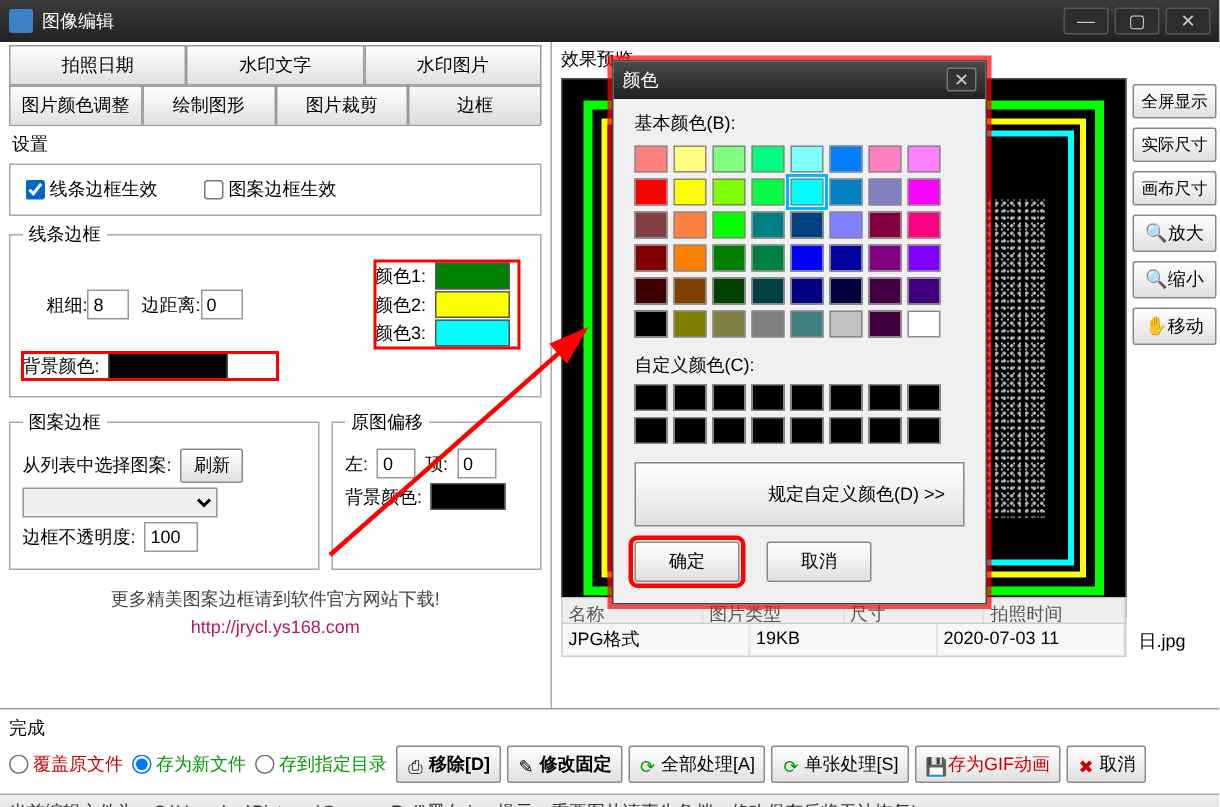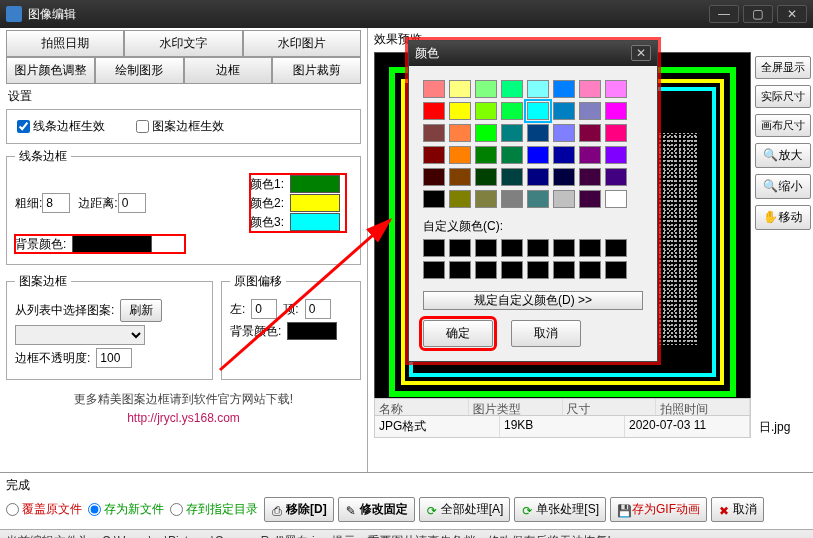--- a/index.html
+++ b/index.html
@@ -45,21 +45,21 @@
 
 .dialog { position: absolute; left: 408px; top: 40px; width: 250px; border: 1px solid #444; background: #f0f0f0; z-index: 10; box-shadow: 0 0 0 3px rgba(255,0,0,.7);}
 .dialog .dtitle { background: linear-gradient(#4a4a4a,#222); color:#fff; padding:4px 6px; display:flex;}
 .dialog .dtitle .spacer{flex:1;}
 .dialog .dclose{width:20px;height:16px;background:#333;border:1px solid #777;color:#ccc;text-align:center;line-height:14px;border-radius:2px;}
 .dialog .dbody{padding:8px 14px;}
 .palette { display:grid; grid-template-columns: repeat(8, 22px); gap:4px; margin:6px 0 10px 0;}
 .palette .cell{width:22px;height:18px;border:1px solid #888;}
 .custrow { display:grid; grid-template-columns: repeat(8, 22px); gap:4px; margin:4px 0;}
 .custrow .cell{width:22px;height:18px;border:1px solid #888;background:#000;}
-.longbtn{width:100%;padding:0;margin:8px 0 6px 0;background:linear-gradient(#fff,#e0e0e0);border:1px solid #888;text-align:center;}
+.longbtn{width:100%;padding:12px;margin:8px 0 6px 0;background:linear-gradient(#fff,#e0e0e0);border:1px solid #888;text-align:right;}
 .dlgbtns{display:flex;gap:18px;padding:4px 0 6px 0;}
 .dlgbtns .btn{flex:0 0 70px;text-align:center;padding:4px 0;}
 .hl-red{outline:2px solid red; outline-offset:-1px;}
 .hl-red-thick{outline:3px solid red; outline-offset:1px;}
 .sel-cyan{outline:2px solid #00b7ff; outline-offset:1px;}
 .arrow{position:absolute;pointer-events:none;z-index:11;}
 .bottombar .btn{padding:3px 6px;margin-right:4px;display:inline-flex;align-items:center;gap:3px;}
 .ico{display:inline-block;width:12px;height:12px;}
 select{border:1px solid #999;height:20px;}
 </style>
@@ -78,34 +78,34 @@
 <div class="main">
   <div class="leftpane">
     <div class="tabs">
       <div class="tab">拍照日期</div>
       <div class="tab">水印文字</div>
       <div class="tab">水印图片</div>
     </div>
     <div class="tabs">
       <div class="tab">图片颜色调整</div>
       <div class="tab">绘制图形</div>
+      <div class="tab">图片裁剪</div>
       <div class="tab active">边框</div>
-      <div class="tab">图片裁剪</div>
     </div>
 
     <div style="margin:4px 2px 0 2px;">设置</div>
     <fieldset style="padding:8px 10px;">
       <label><input type="checkbox" checked="" style=""><span>线条边框生效</span></label>
       <label style="margin-left:18px;"><input type="checkbox" style=""><span>图案边框生效</span></label>
     </fieldset>
 
     <fieldset>
       <legend>线条边框</legend>
       <div class="row">
-        <div style="display:flex;align-items:center;">
+        <div style="display:flex;align-items:center;margin-left:16px;">
           <span>粗细:</span>
           <input type="text" style="width: 28px;" value="8">
           <span style="margin-left:8px">边距离:</span>
           <input type="text" style="width: 28px;" value="0">
         </div>
         <div style="margin-left:auto;" class="hl-red">
           <div class="row" style="margin:1px 0;">
               <span>颜色1:</span>
               <span class="swatch" style="background:#008000"></span>
             </div>
@@ -230,20 +230,21 @@
 
 <div class="statusbar">当前编辑文件为：C:\Users\pc\Pictures\Camera Roll\黑白.jpg  提示：重要图片请事先备档，修改保存后将无法恢复!</div>
 
 <div class="dialog">
   <div class="dtitle">
     <span>颜色</span>
     <div class="spacer"></div>
     <div class="dclose">✕</div>
   </div>
   <div class="dbody">
+    <div>基本颜色(B):</div>
     <div class="palette" id="palette">
         <div class="cell" style="background: rgb(255, 128, 128);"></div>
         <div class="cell" style="background: rgb(255, 255, 128);"></div>
         <div class="cell" style="background: rgb(128, 255, 128);"></div>
         <div class="cell" style="background: rgb(0, 255, 128);"></div>
         <div class="cell" style="background: rgb(128, 255, 255);"></div>
         <div class="cell" style="background: rgb(0, 128, 255);"></div>
         <div class="cell" style="background: rgb(255, 128, 192);"></div>
         <div class="cell" style="background: rgb(255, 128, 255);"></div>
         <div class="cell" style="background: rgb(255, 0, 0);"></div>

